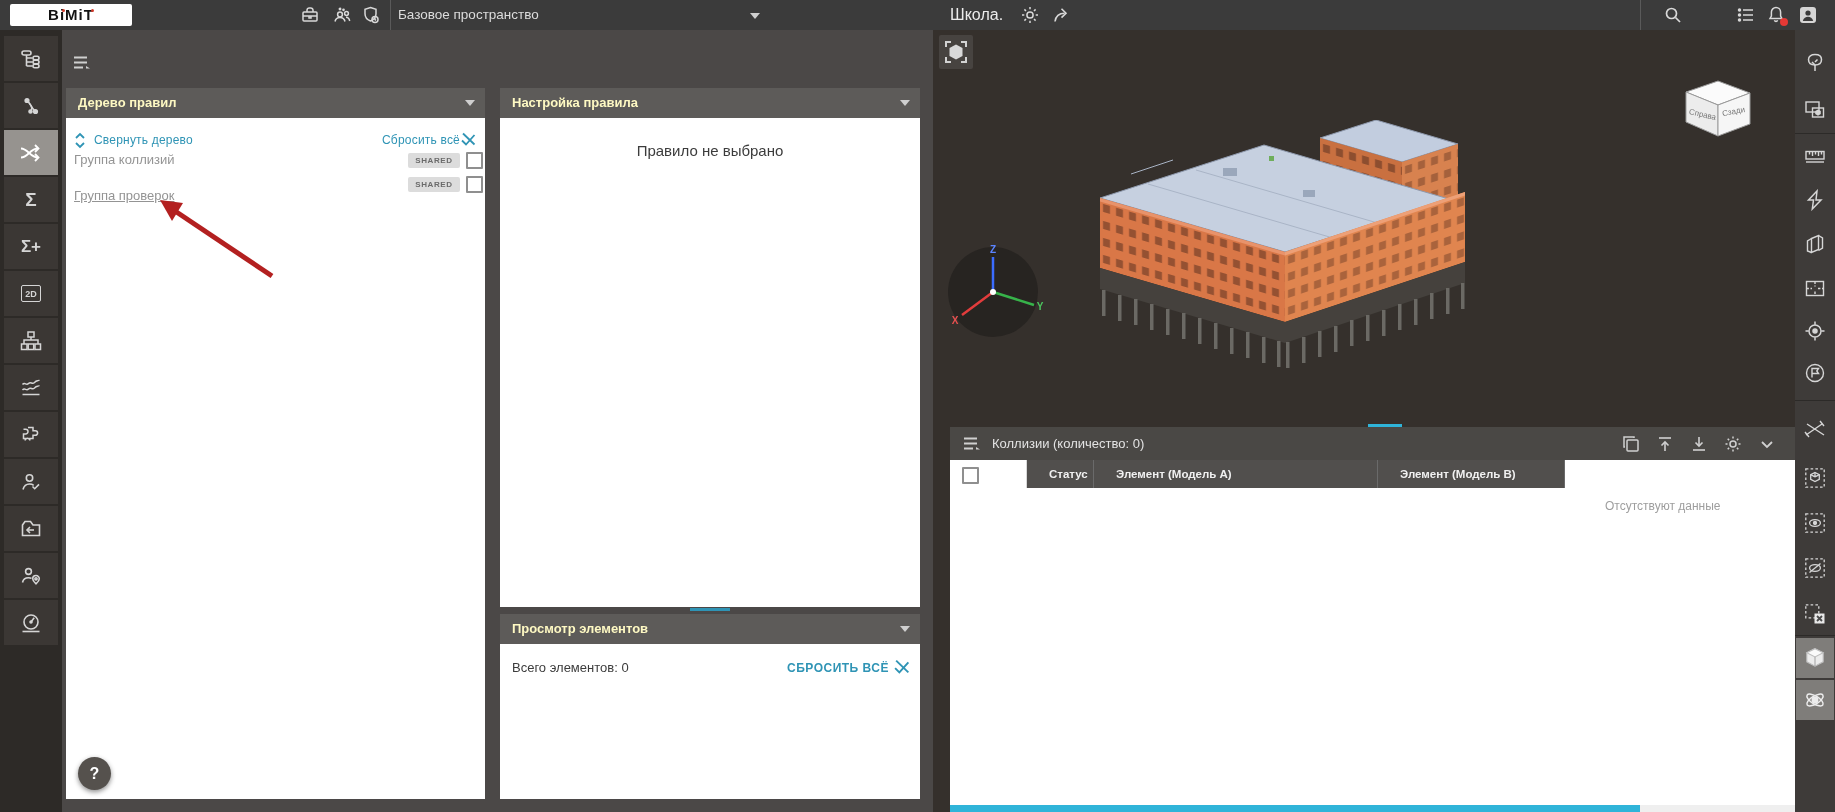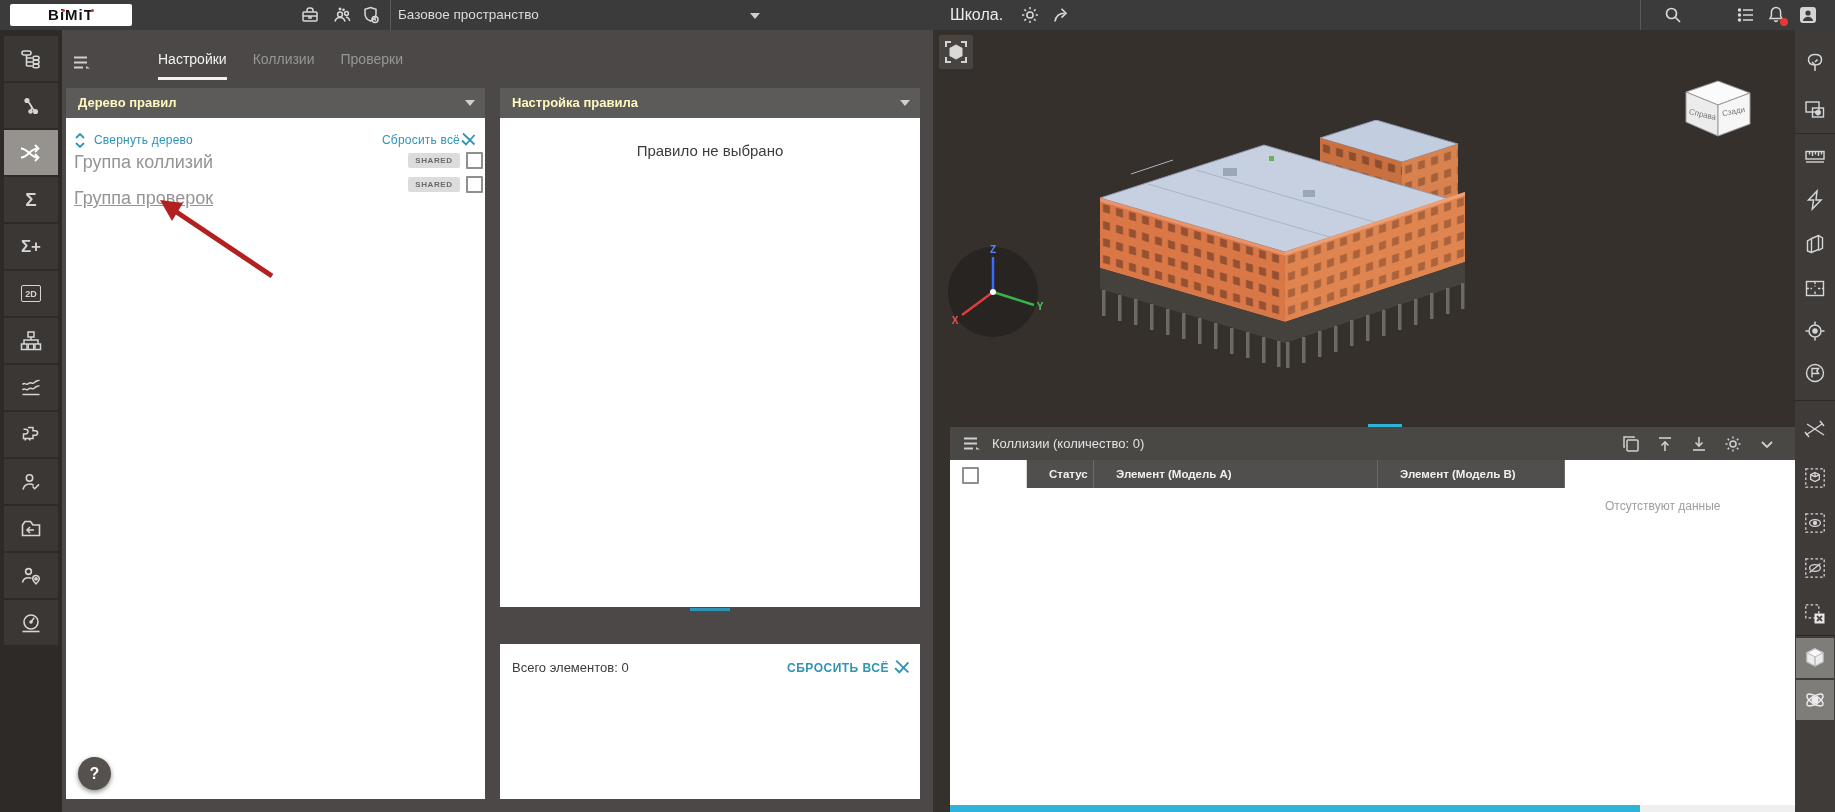--- a/index.html
+++ b/index.html
@@ -27,21 +27,21 @@
             color:#fff;font-size:16px;font-weight:bold;text-align:center;line-height:33px;box-shadow:0 2px 5px rgba(0,0,0,.45);}
   
   .tool-panel{position:absolute;left:62px;top:30px;width:871px;height:782px;background:#4b4847;}
   .tab{font-size:14px;color:#979797;padding-bottom:10px;cursor:default;}
   .tab.active{color:#f2f2f2;border-bottom:3px solid #f2f2f2;}
   .card-hdr{position:absolute;height:30px;background:#5d5b59;color:#fef9c3;font-size:13px;font-weight:bold;line-height:30px;padding-left:12px;box-sizing:border-box;}
   .hdr-caret{position:absolute;right:10px;top:12px;}
   .card-body{position:absolute;background:#ffffff;}
   .teal{color:#2f94b5;}
   .link12{font-size:12px;color:#2f94b5;letter-spacing:.2px;}
-  .tree-row-label{font-size:18px;color:#949494;}
+  .tree-row-label{font-size:13px;color:#949494;}
   .badge{position:absolute;width:52px;height:15px;background:#dcdcdc;border-radius:2px;color:#6b6b6b;
          font-size:8px;font-weight:bold;letter-spacing:.6px;text-align:center;line-height:15px;}
   .chk{position:absolute;width:13px;height:13px;border:2px solid #8f8f8f;border-radius:1px;background:#fff;}
   .x-btn{position:absolute;left:891px;top:51px;width:22px;height:22px;color:#c9c9c9;font-size:17px;line-height:22px;text-align:center;}
   .splitter{position:absolute;width:40px;height:3px;background:#2f94b5;}
   
   .viewport{position:absolute;left:933px;top:30px;width:862px;height:782px;background:#35302c;}
   .focus-btn{position:absolute;left:6px;top:5px;width:34px;height:34px;background:#474340;border-radius:2px;}
   
   .coll-panel{position:absolute;left:950px;top:427px;width:845px;height:385px;background:#ffffff;}
@@ -240,25 +240,20 @@
     </div>
   </div>
 
   <div class="tool-panel">
     <span class="abs" style="left:10px;top:24px;color:#cfcfcf;">
       <svg width="20" height="18" viewBox="0 0 20 18" fill="none" stroke="currentColor" stroke-width="1.8">
           <path d="M2 3.5h13M2 8.5h13M2 13.5h9"></path>
           <path d="M14 12l4 2.5-4 0z" fill="currentColor" stroke="none"></path>
         </svg>
     </span>
-    <div class="abs" style="left:96px;top:21px;display:flex;gap:26px;">
-      <span class="tab active">Настройки</span>
-      <span class="tab">Коллизии</span>
-      <span class="tab">Проверки</span>
-    </div>
     <div class="x-btn">✕</div>
   </div>
 
   <div class="card-hdr" style="left:66px;top:88px;width:419px;">
     <span>Дерево правил</span>
     <span class="caret hdr-caret"></span>
   </div>
   <div class="card-body" style="left:66px;top:118px;width:419px;height:681px;">
     <span class="abs" style="left:8px;top:14px;">
       <svg width="12" height="17" viewBox="0 0 12 17" fill="none" stroke="#2f94b5" stroke-width="1.8">
@@ -296,20 +291,24 @@
   <div class="card-hdr" style="left:500px;top:88px;width:420px;">
     <span>Настройка правила</span>
     <span class="caret hdr-caret"></span>
   </div>
   <div class="card-body" style="left:500px;top:118px;width:420px;height:489px;">
     <div class="abs" style="left:0;top:24px;width:420px;text-align:center;font-size:15px;color:#3c3c3c;">Правило не выбрано</div>
   </div>
 
   <div class="splitter" style="left:690px;top:608px;"></div>
 
+  <div class="card-hdr" style="left:500px;top:614px;width:420px;">
+    <span>Просмотр элементов</span>
+    <span class="caret hdr-caret"></span>
+  </div>
   <div class="card-body" style="left:500px;top:644px;width:420px;height:155px;">
     <span class="abs" style="left:12px;top:16px;font-size:13px;color:#3c3c3c;">Всего элементов: 0</span>
     <span class="abs link12" style="left:287px;top:17px;font-weight:bold;letter-spacing:.5px;">СБРОСИТЬ ВСЁ</span>
     <span class="abs" style="left:393px;top:14px;">
       <svg width="18" height="17" viewBox="0 0 17 16" fill="none" stroke="#2f94b5" stroke-width="1.8">
           <path d="M2 9.5l4 4L14.5 4"></path>
           <path d="M14.5 13.5L3 2.5"></path>
         </svg>
     </span>
   </div>

